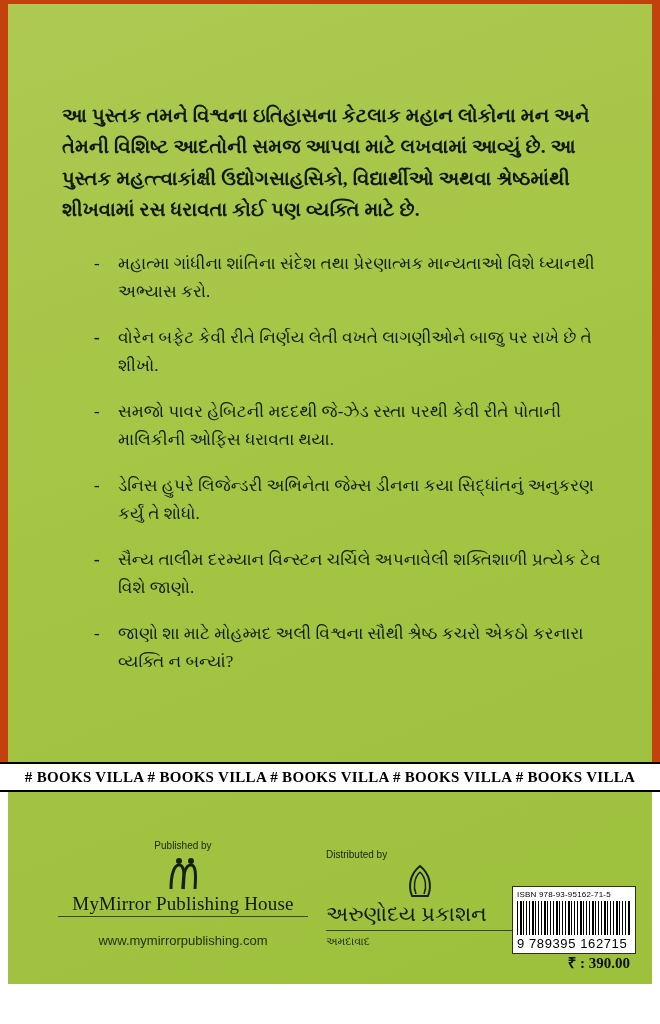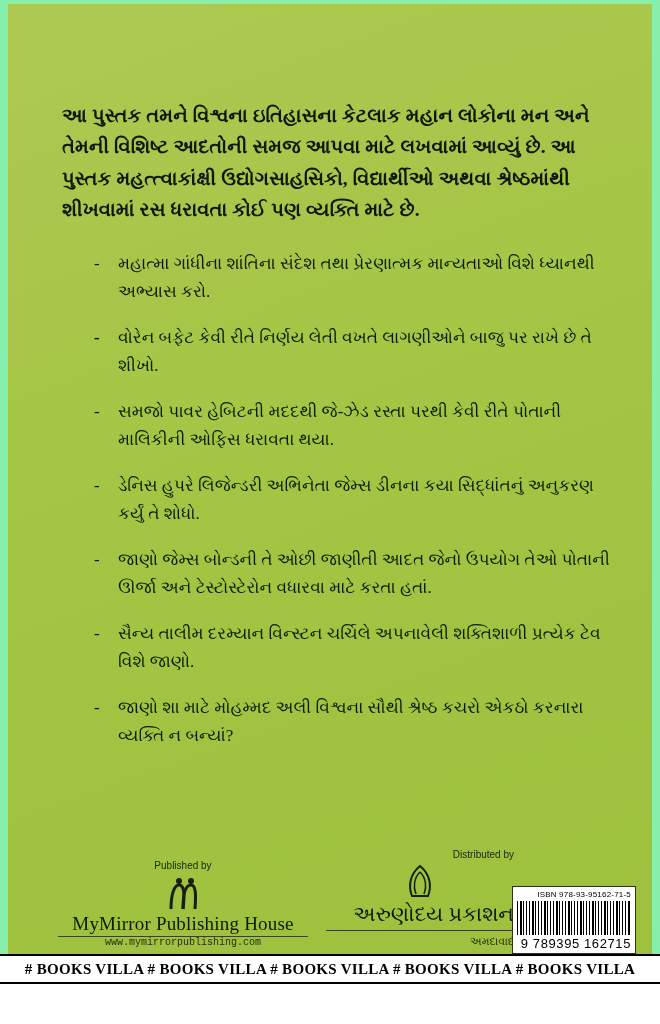--- a/index.html
+++ b/index.html
@@ -9,22 +9,22 @@
   }
   body {
     width: 660px;
     height: 1024px;
     overflow: hidden;
     font-family: "Liberation Serif", serif;
   }
   .page {
     position: relative;
     width: 660px;
-    height: 984px;
-    background: #86efac;
+    height: 792px;
+    background: #c2410c;
     box-sizing: border-box;
   }
   .cover {
     position: absolute;
     left: 8px;
     top: 4px;
     width: 644px;
     height: 980px;
     background: #a8c74a;
     background-image: linear-gradient(160deg, #adc952 0%, #a4c544 45%, #9dc03d 100%);
@@ -74,21 +74,21 @@
     left: 50px;
     bottom: 22px;
     width: 250px;
     text-align: center;
   }
   .dist-block {
     position: absolute;
     left: 318px;
     bottom: 22px;
     width: 188px;
-    text-align: right;
+    text-align: left;
   }
   .small-label {
     font-family: "Liberation Sans", sans-serif;
     font-size: 10px;
     color: #1d2410;
     margin-bottom: 4px;
   }
   .logo-mark {
     height: 36px;
     display: flex;
@@ -98,24 +98,24 @@
   }
   .pub-name {
     font-family: "Liberation Serif", serif;
     font-size: 19px;
     color: #11180a;
     letter-spacing: 0.2px;
     border-bottom: 1.5px solid #3a4420;
     padding-bottom: 1px;
   }
   .pub-url {
-    font-family: Liberation Mono, monospace;
-    font-size: 10px;
+    font-family: Liberation Sans, sans-serif;
+    font-size: 13px;
     color: #26300f;
-    margin-top: 0;
+    margin-top: 16px;
   }
   .dist-name {
     font-family: "Liberation Serif", serif;
     font-size: 21px;
     color: #11180a;
     border-bottom: 1.5px solid #3a4420;
     padding-bottom: 3px;
   }
   .dist-city {
     font-family: "Liberation Serif", serif;
@@ -125,21 +125,21 @@
   }
   .isbn-box {
     position: absolute;
     right: 16px;
     bottom: 16px;
     width: 124px;
     background: #ffffff;
     border: 1px solid #2a3312;
     padding: 3px 4px 2px 4px;
     box-sizing: border-box;
-    text-align: right;
+    text-align: left;
   }
   .isbn-text {
     font-family: "Liberation Sans", sans-serif;
     font-size: 8px;
     color: #000;
     letter-spacing: 0.2px;
   }
   .barcode {
     height: 34px;
     margin: 2px 0 1px 0;
@@ -221,21 +221,20 @@
         <span>સમજો પાવર હેબિટની મદદથી જે-ઝેડ રસ્તા પરથી કેવી રીતે પોતાની માલિકીની ઓફિસ ધરાવતા થયા.</span>
       </div>
 
       <div class="bullet">
         <span class="dash">-</span>
         <span>ડેનિસ હુપરે લિજેન્ડરી અભિનેતા જેમ્સ ડીનના કયા સિદ્ધાંતનું અનુકરણ કર્યું તે શોધો.</span>
       </div>
 
       <div class="bullet">
         <span class="dash">-</span>
-        <span>જાણો જેમ્સ બોન્ડની તે ઓછી જાણીતી આદત જેનો ઉપયોગ તેઓ પોતાની ઊર્જા અને ટેસ્ટોસ્ટેરોન વધારવા માટે કરતા હતાં.</span>
       </div>
 
       <div class="bullet">
         <span class="dash">-</span>
         <span>સૈન્ય તાલીમ દરમ્યાન વિન્સ્ટન ચર્ચિલે અપનાવેલી શક્તિશાળી પ્રત્યેક ટેવ વિશે જાણો.</span>
       </div>
 
       <div class="bullet">
         <span class="dash">-</span>
         <span>જાણો શા માટે મોહમ્મદ અલી વિશ્વના સૌથી શ્રેષ્ઠ કચરો એકઠો કરનારા વ્યક્તિ ન બન્યાં?</span>

